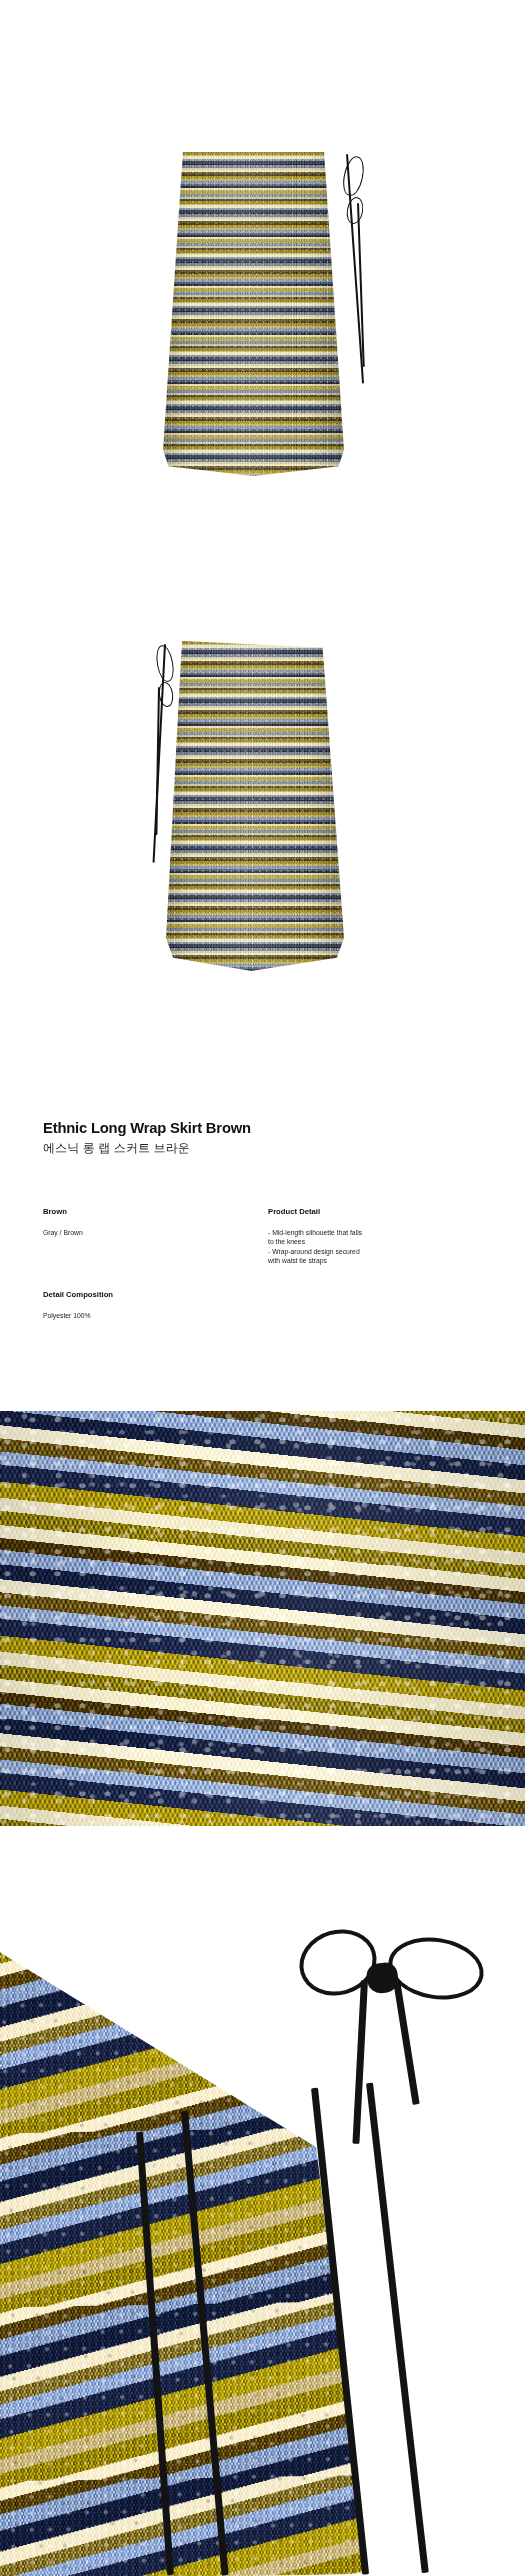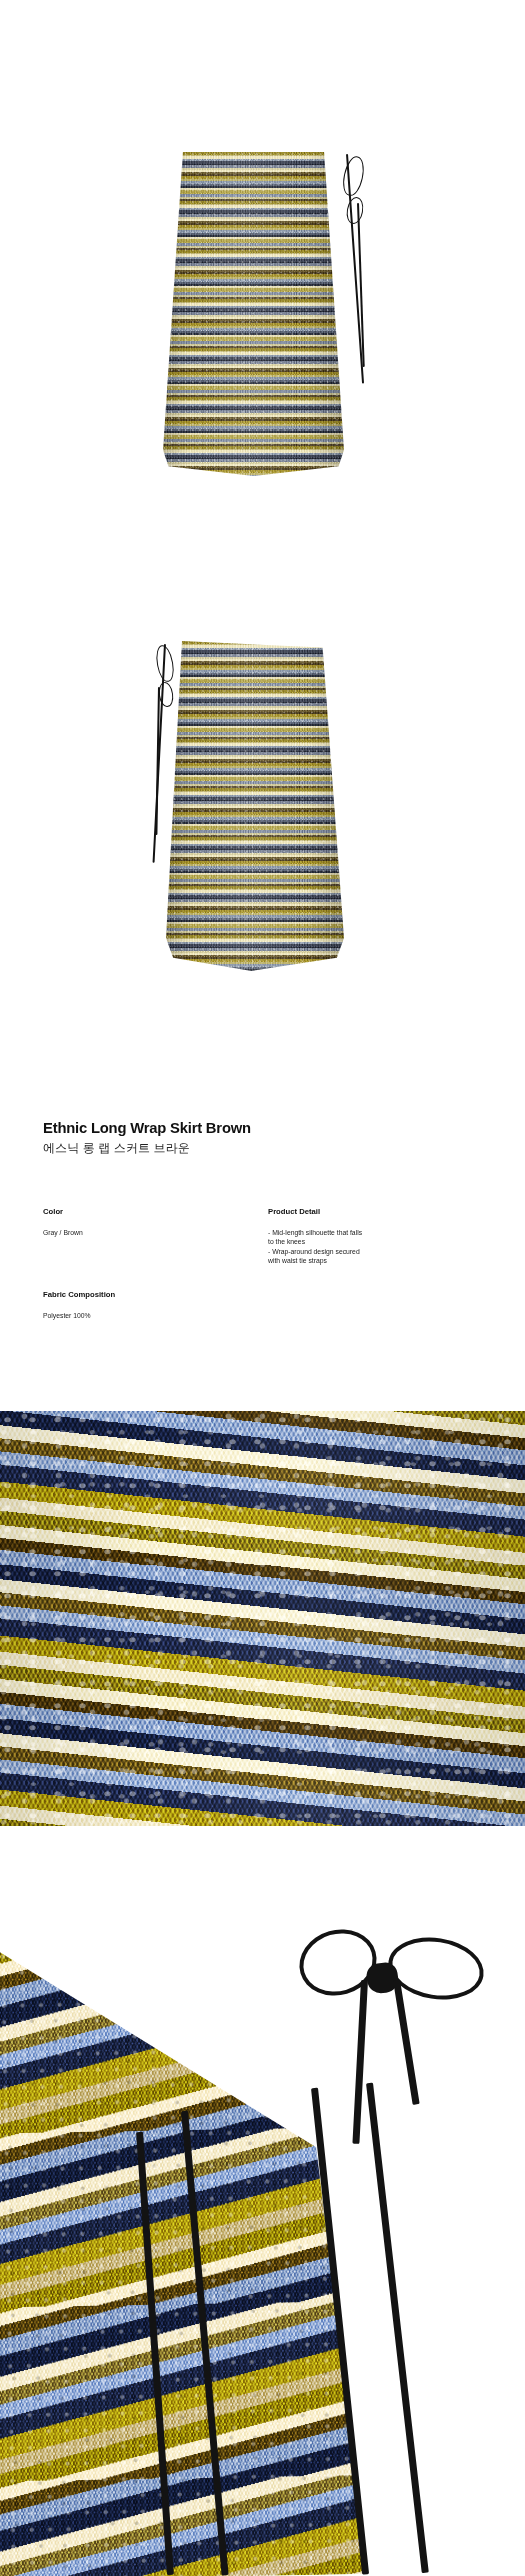--- a/index.html
+++ b/index.html
@@ -286,24 +286,24 @@
       <div class="tie-tail slant" style="left:13px; top:0px; height:219px; transform:rotate(3deg);"></div>
       <div class="tie-tail slant" style="left:6.6px; top:43px; height:148px; transform:rotate(1deg);"></div>
     </div>
   </div>
 
   <div class="info" style="top:0; height:1411px;">
 
     <h1 class="title">Ethnic Long Wrap Skirt Brown</h1>
     <div class="subtitle">에스닉 롱 랩 스커트 브라운</div>
 
-    <div class="spec-heading" id="h-color">Color</div>
+    <div class="spec-heading" id="h-color">Brown</div>
     <div class="spec-value" id="v-color">Gray / Brown</div>
 
-    <div class="spec-heading" id="h-fabric">Fabric Composition</div>
+    <div class="spec-heading" id="h-fabric">Detail Composition</div>
     <div class="spec-value" id="v-fabric">Polyester 100%</div>
 
     <div class="spec-heading" id="h-detail">Product Detail</div>
     <div class="spec-value" id="v-detail">- Mid-length silhouette that falls
 to the knees
 - Wrap-around design secured
 with waist tie straps</div>
   </div>
 
   <div class="macro" style="top:1411px; height:415px;">

